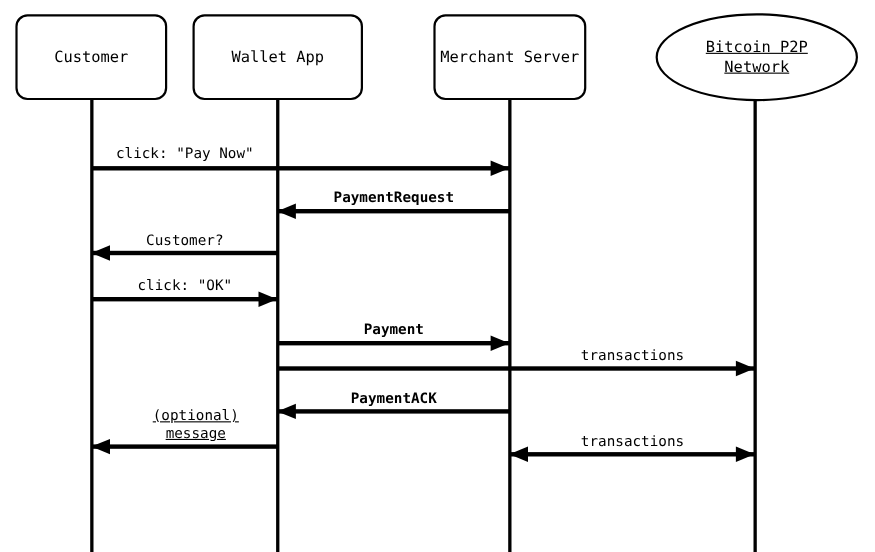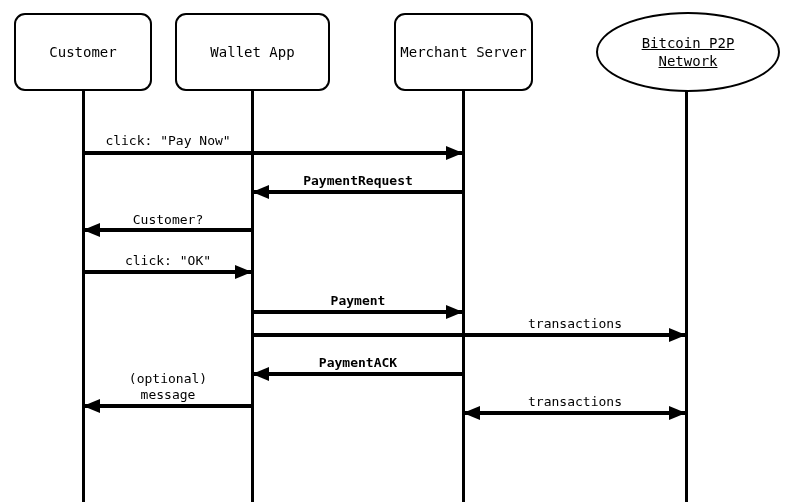--- a/index.html
+++ b/index.html
@@ -123,21 +123,21 @@
     <div class="arrow-right" style="left:669px; top:328px;"></div>
   </div>
 
   <div>
     <div class="msg-label" style="left:358px; top:355px;font-weight:bold;">PaymentACK</div>
     <div class="msg-line" style="left:252px; top:372px; width:211px;"></div>
     <div class="arrow-left" style="left:252px; top:367px;"></div>
   </div>
 
   <div>
-    <div class="msg-label" style="left:168px; top:371px;">(optional)
+    <div class="msg-label" style="left:178px; top:371px;text-decoration:underline;">(optional)
 message</div>
     <div class="msg-line" style="left:83px; top:404px; width:169px;"></div>
     <div class="arrow-left" style="left:83px; top:399px;"></div>
   </div>
 
   <div>
     <div class="msg-label" style="left:575px; top:394px;text-align:center;">transactions</div>
     <div class="msg-line" style="left:463px; top:411px; width:223px;"></div>
     <div class="arrow-left" style="left:463px; top:406px;"></div>
     <div class="arrow-right" style="left:669px; top:406px;"></div>

